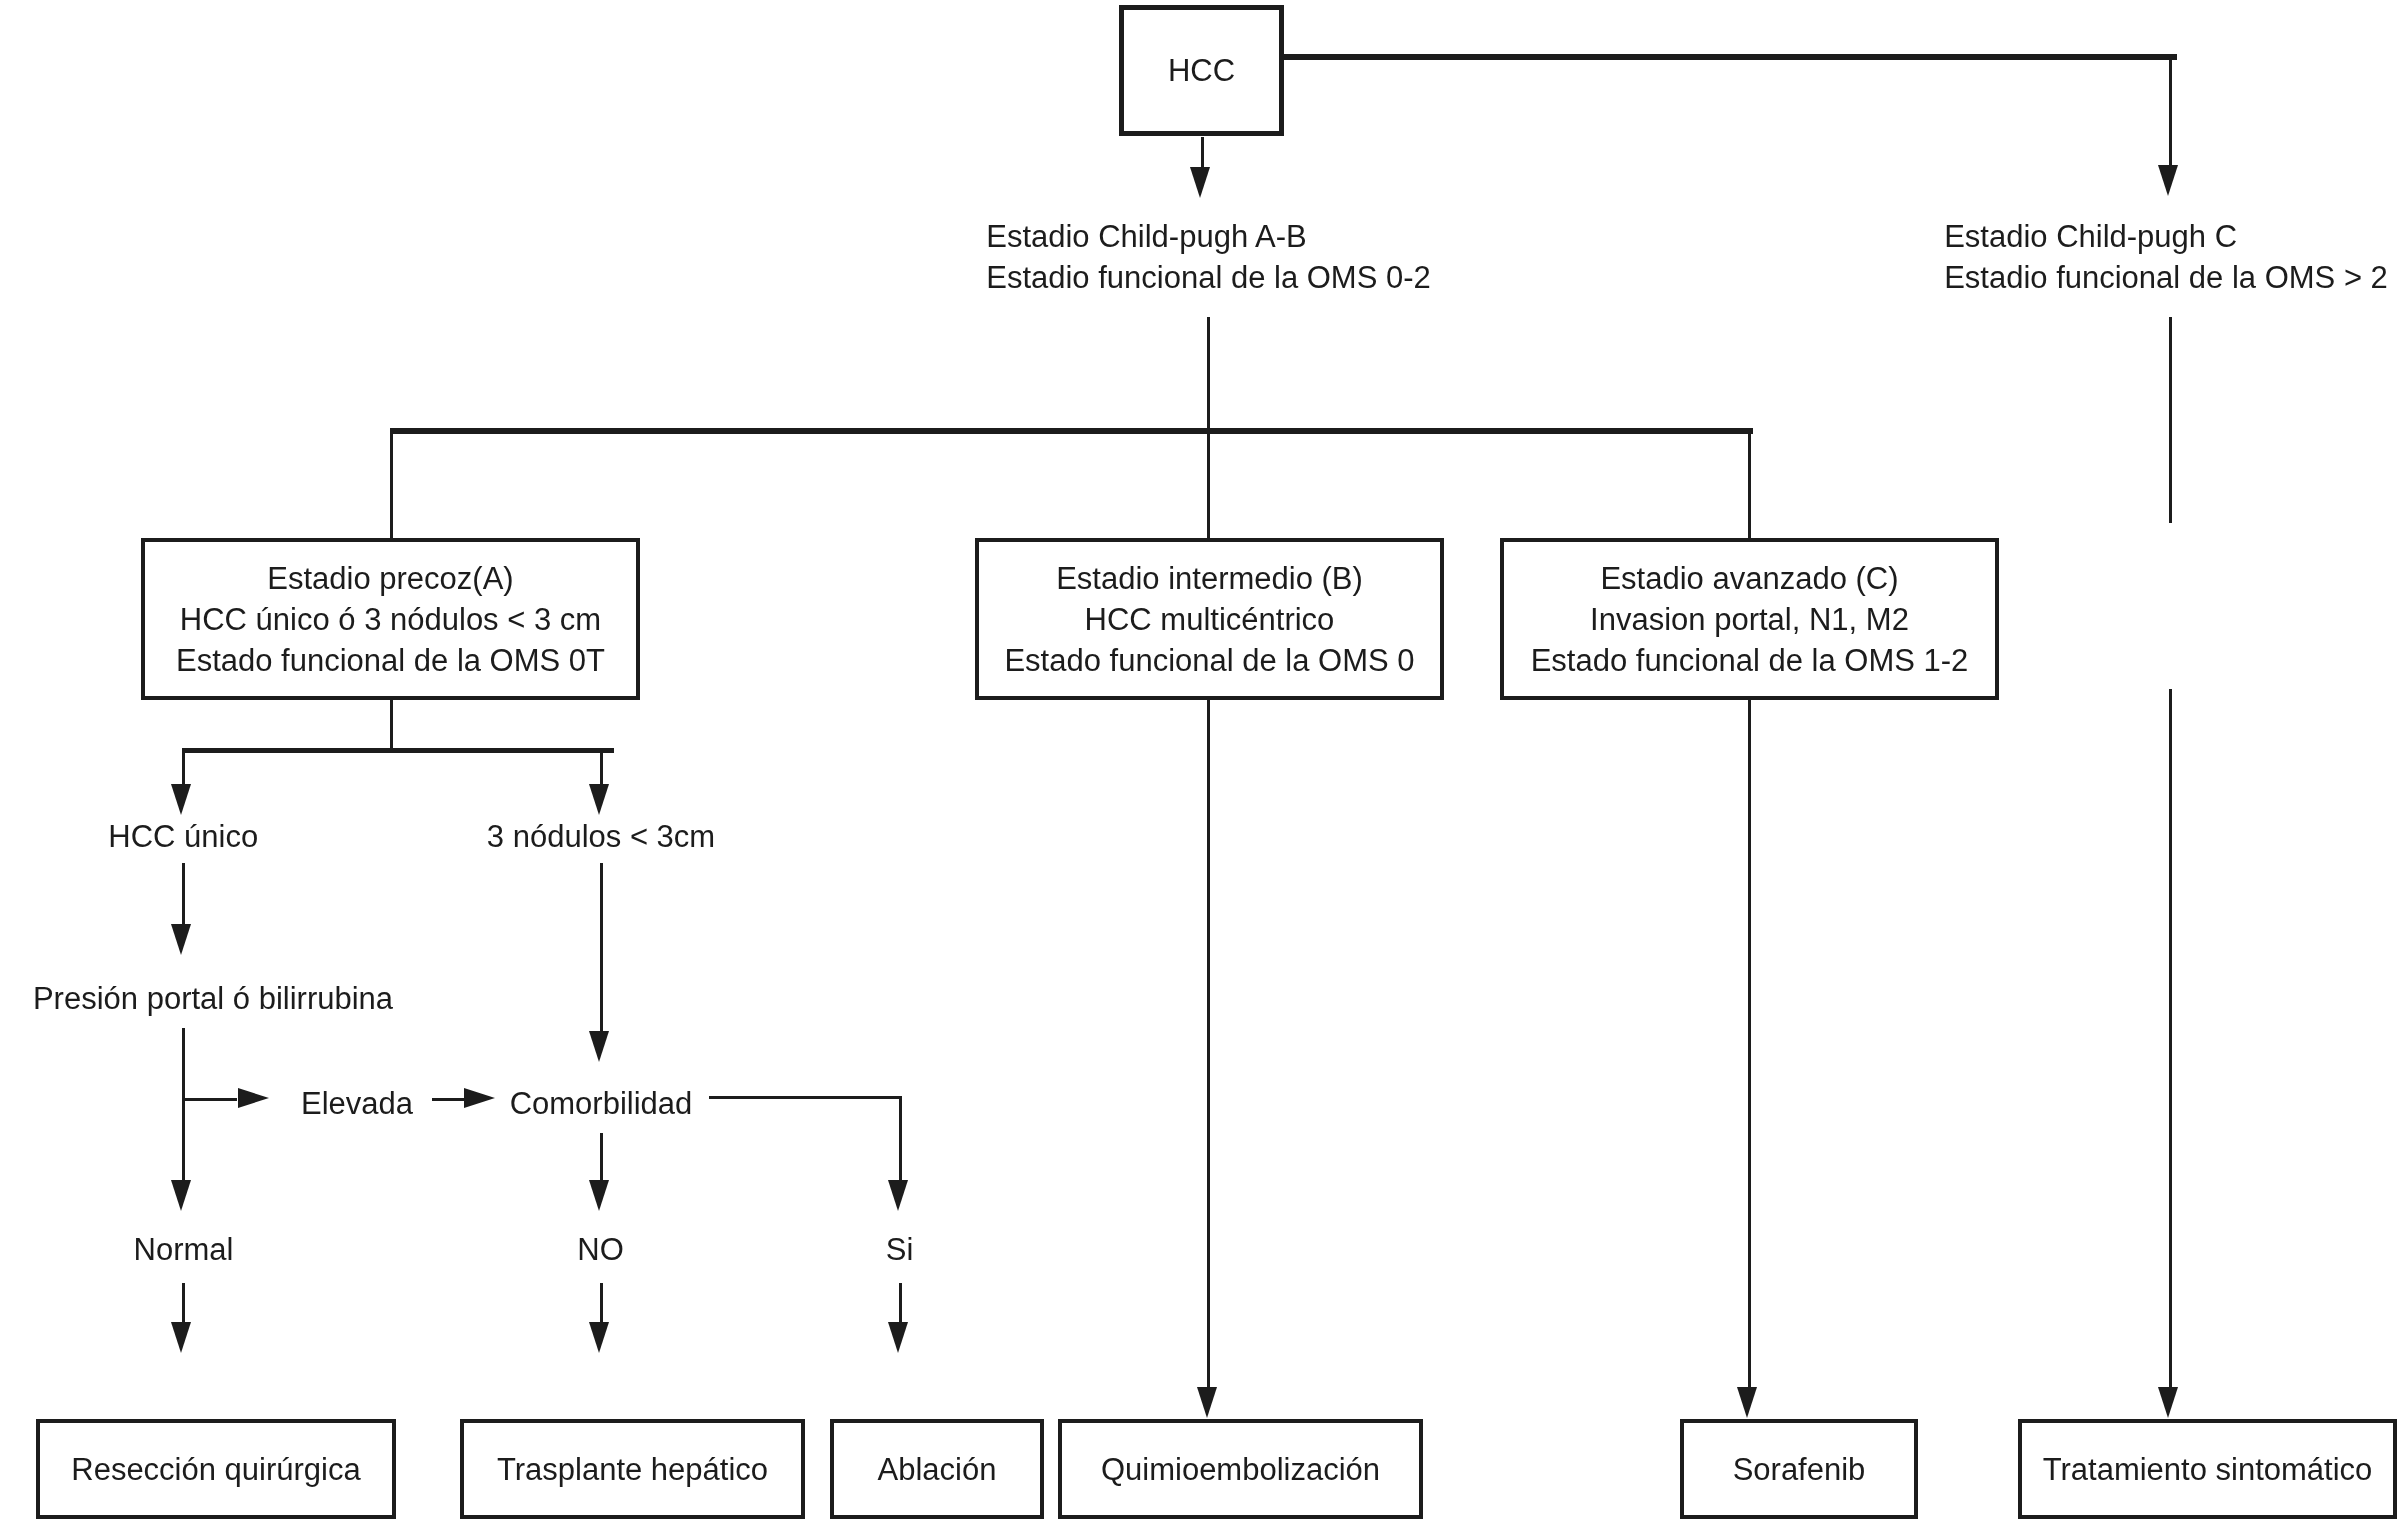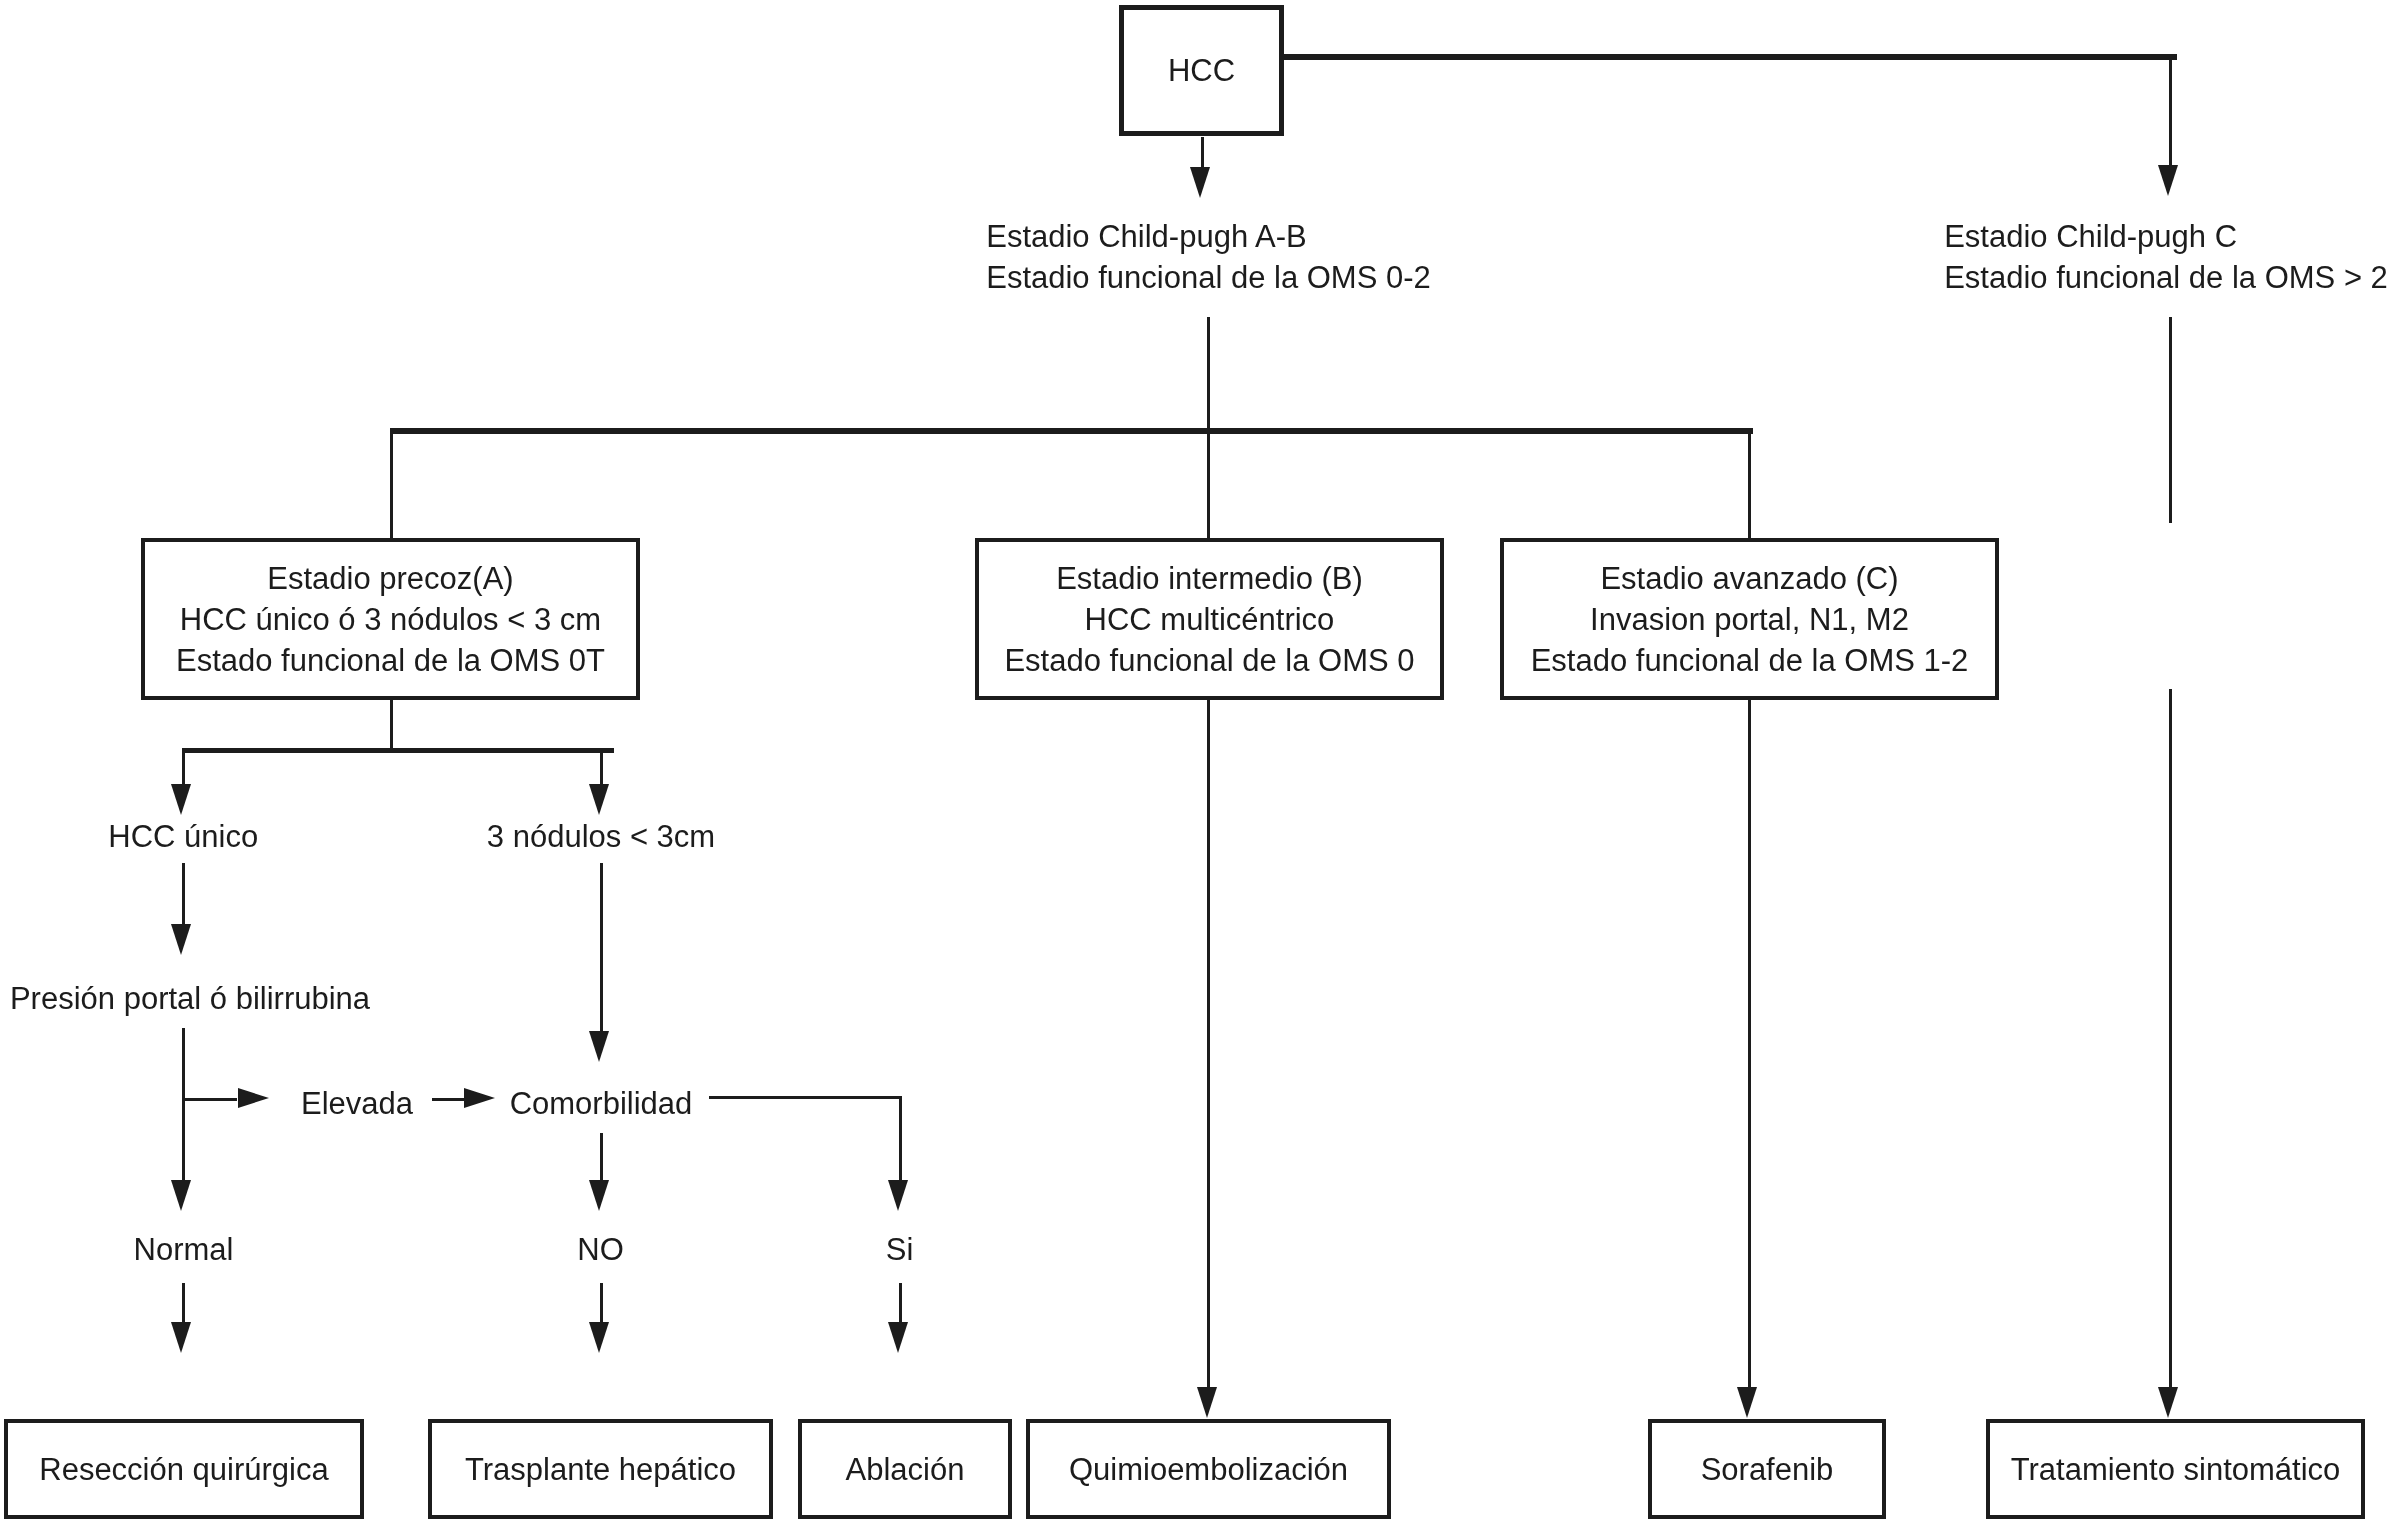--- a/index.html
+++ b/index.html
@@ -22,21 +22,21 @@
     border: 4.6px solid #1c1c1c;
     background: #ffffff;
     display: flex;
     align-items: center;
     justify-content: center;
     text-align: center;
     font-size: 31px;
     line-height: 41px;
     white-space: pre-line;
   }
-  .box.thin { border-width: 4px; }
+  .box.thin { border-width: 4px; margin-left: 32px; }
   .label {
     position: absolute;
     display: flex;
     align-items: center;
     justify-content: center;
     text-align: left;
     font-size: 31px;
     line-height: 41px;
     white-space: pre-line;
   }
@@ -102,21 +102,21 @@
   <div class="vline" style="left:182px; top:752px; height:33px;"></div>
   <div class="tri-down" style="left:171px; top:784px;"></div>
   <div class="vline" style="left:600px; top:752px; height:33px;"></div>
   <div class="tri-down" style="left:589px; top:784px;"></div>
 
   <div class="label" style="left:17.3px; top:816px; width:332px; height:40px;">HCC único</div>
   <div class="label" style="left:435px; top:816px; width:332px; height:40px;">3 nódulos &lt; 3cm</div>
 
   <div class="vline" style="left:182px; top:863px; height:63px;"></div>
   <div class="tri-down" style="left:171px; top:924px;"></div>
-  <div class="label" style="left:0px; top:978px; width:380px; height:40px;">Presión portal ó bilirrubina</div>
+  <div class="label" style="left:0px; top:978px; width:380px; height:40px;padding-left:23px;">Presión portal ó bilirrubina</div>
 
   <div class="vline" style="left:600px; top:863px; height:169px;"></div>
   <div class="tri-down" style="left:589px; top:1031px;"></div>
 
   <div class="vline" style="left:182px; top:1028px; height:154px;"></div>
   <div class="hline" style="left:183px; top:1098px; width:54px;"></div>
   <div class="tri-right" style="left:238px; top:1088px;"></div>
   <div class="tri-down" style="left:171px; top:1180px;"></div>
 
   <div class="label" style="left:274px; top:1083px; width:166px; height:40px;">Elevada</div>

